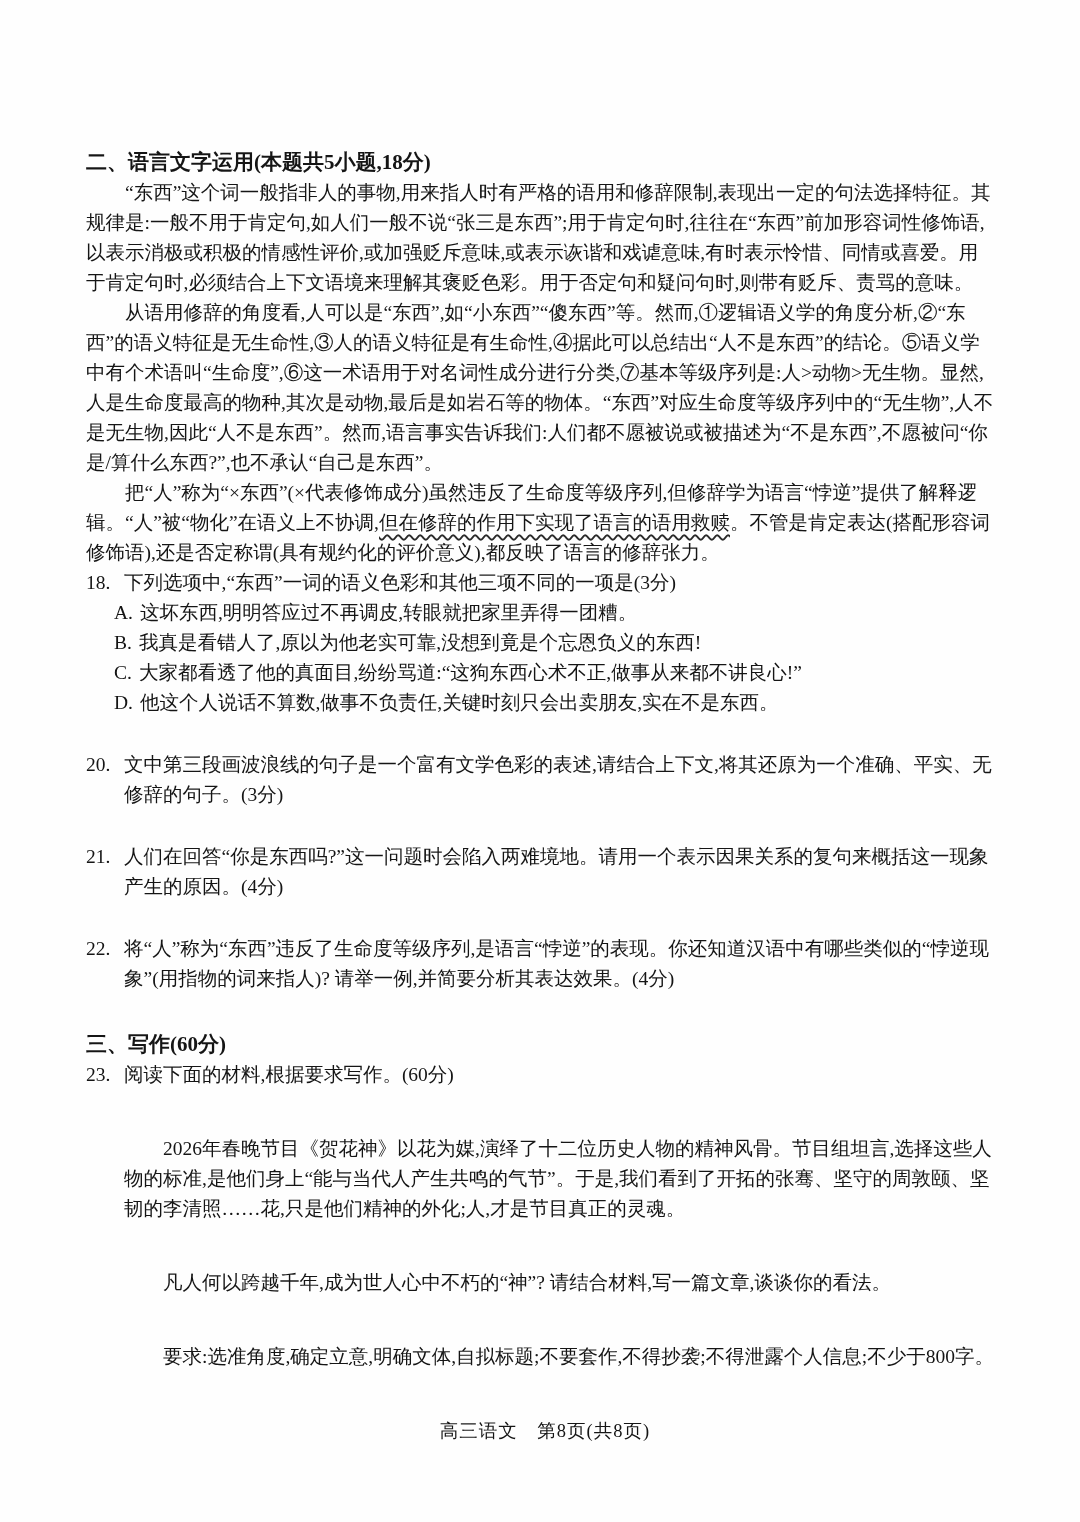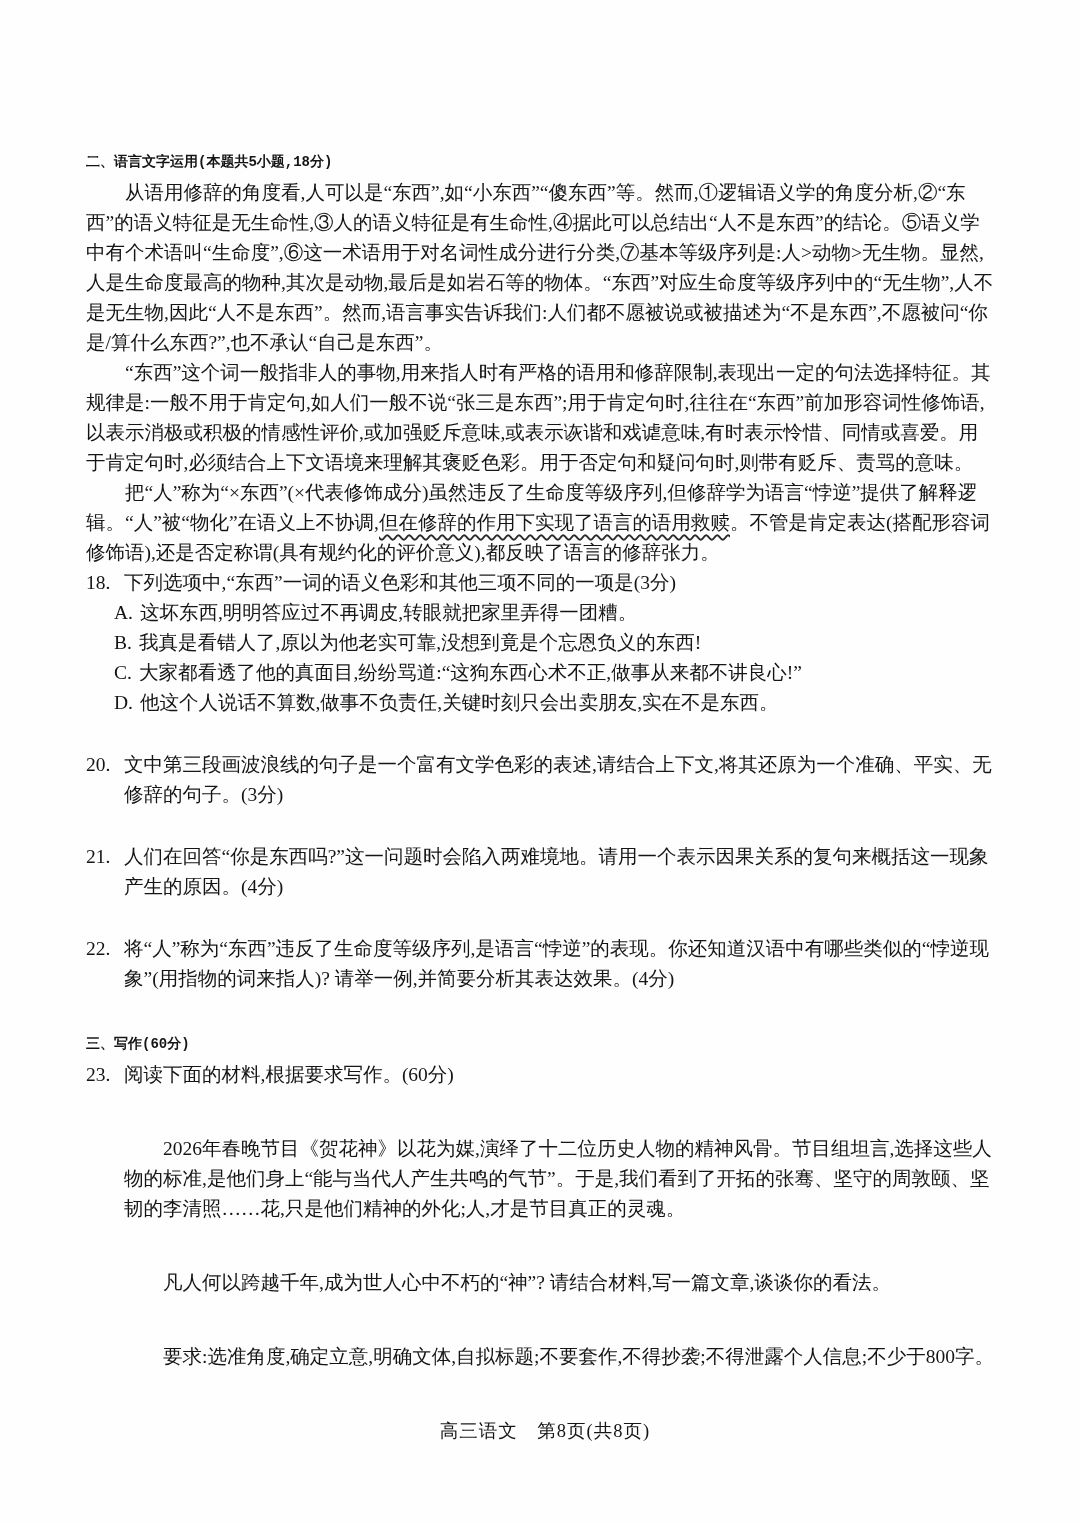--- a/index.html
+++ b/index.html
@@ -12,24 +12,23 @@
   .page {
     position: relative;
     width: 1080px;
     height: 1522px;
     background: #fefefe;
     padding: 146px 86px 0 86px;
     font-size: 19.5px;
     line-height: 30px;
   }
   .sec-heading {
-    font-size: 14px;
+    font-size: 21px;
     font-weight: bold;
     line-height: 32px;
-    font-family: Liberation Mono, monospace;
   }
   p.indent { text-indent: 2em; }
   .q-line { padding-left: 38px; text-indent: -38px; }
   .q-num { display: inline-block; width: 38px; text-indent: 0; }
   .option { margin-left: 28px; }
   .opt-label { display: inline-block; margin-right: 7px; }
   .wavy {
     text-decoration: underline wavy #2a2a2a 1.5px;
     text-underline-offset: 5px;
   }
@@ -46,22 +45,22 @@
     padding-left: 10px;
   }
 </style>
 </head>
 <body>
 
 <div class="page">
 
   <section>
     <h2 class="sec-heading">二、语言文字运用(本题共5小题,18分)</h2>
+    <p class="indent">“东西”这个词一般指非人的事物,用来指人时有严格的语用和修辞限制,表现出一定的句法选择特征。其规律是:一般不用于肯定句,如人们一般不说“张三是东西”;用于肯定句时,往往在“东西”前加形容词性修饰语,以表示消极或积极的情感性评价,或加强贬斥意味,或表示诙谐和戏谑意味,有时表示怜惜、同情或喜爱。用于肯定句时,必须结合上下文语境来理解其褒贬色彩。用于否定句和疑问句时,则带有贬斥、责骂的意味。</p>
     <p class="indent">从语用修辞的角度看,人可以是“东西”,如“小东西”“傻东西”等。然而,①逻辑语义学的角度分析,②“东西”的语义特征是无生命性,③人的语义特征是有生命性,④据此可以总结出“人不是东西”的结论。⑤语义学中有个术语叫“生命度”,⑥这一术语用于对名词性成分进行分类,⑦基本等级序列是:人&gt;动物&gt;无生物。显然,人是生命度最高的物种,其次是动物,最后是如岩石等的物体。“东西”对应生命度等级序列中的“无生物”,人不是无生物,因此“人不是东西”。然而,语言事实告诉我们:人们都不愿被说或被描述为“不是东西”,不愿被问“你是/算什么东西?”,也不承认“自己是东西”。</p>
-    <p class="indent">“东西”这个词一般指非人的事物,用来指人时有严格的语用和修辞限制,表现出一定的句法选择特征。其规律是:一般不用于肯定句,如人们一般不说“张三是东西”;用于肯定句时,往往在“东西”前加形容词性修饰语,以表示消极或积极的情感性评价,或加强贬斥意味,或表示诙谐和戏谑意味,有时表示怜惜、同情或喜爱。用于肯定句时,必须结合上下文语境来理解其褒贬色彩。用于否定句和疑问句时,则带有贬斥、责骂的意味。</p>
     <p class="indent"><span>把“人”称为“×东西”(×代表修饰成分)虽然违反了生命度等级序列,但修辞学为语言“悖逆”提供了解释逻辑。“人”被“物化”在语义上不协调,</span><span class="wavy">但在修辞的作用下实现了语言的语用救赎</span><span>。不管是肯定表达(搭配形容词修饰语),还是否定称谓(具有规约化的评价意义),都反映了语言的修辞张力。</span></p>
 
     <div>
       <p class="q-line"><span class="q-num">18.</span><span>下列选项中,“东西”一词的语义色彩和其他三项不同的一项是(3分)</span></p>
       <p class="option"><span class="opt-label">A.</span><span>这坏东西,明明答应过不再调皮,转眼就把家里弄得一团糟。</span></p>
       <p class="option"><span class="opt-label">B.</span><span>我真是看错人了,原以为他老实可靠,没想到竟是个忘恩负义的东西!</span></p>
       <p class="option"><span class="opt-label">C.</span><span>大家都看透了他的真面目,纷纷骂道:“这狗东西心术不正,做事从来都不讲良心!”</span></p>
       <p class="option"><span class="opt-label">D.</span><span>他这个人说话不算数,做事不负责任,关键时刻只会出卖朋友,实在不是东西。</span></p>
     </div>
 

